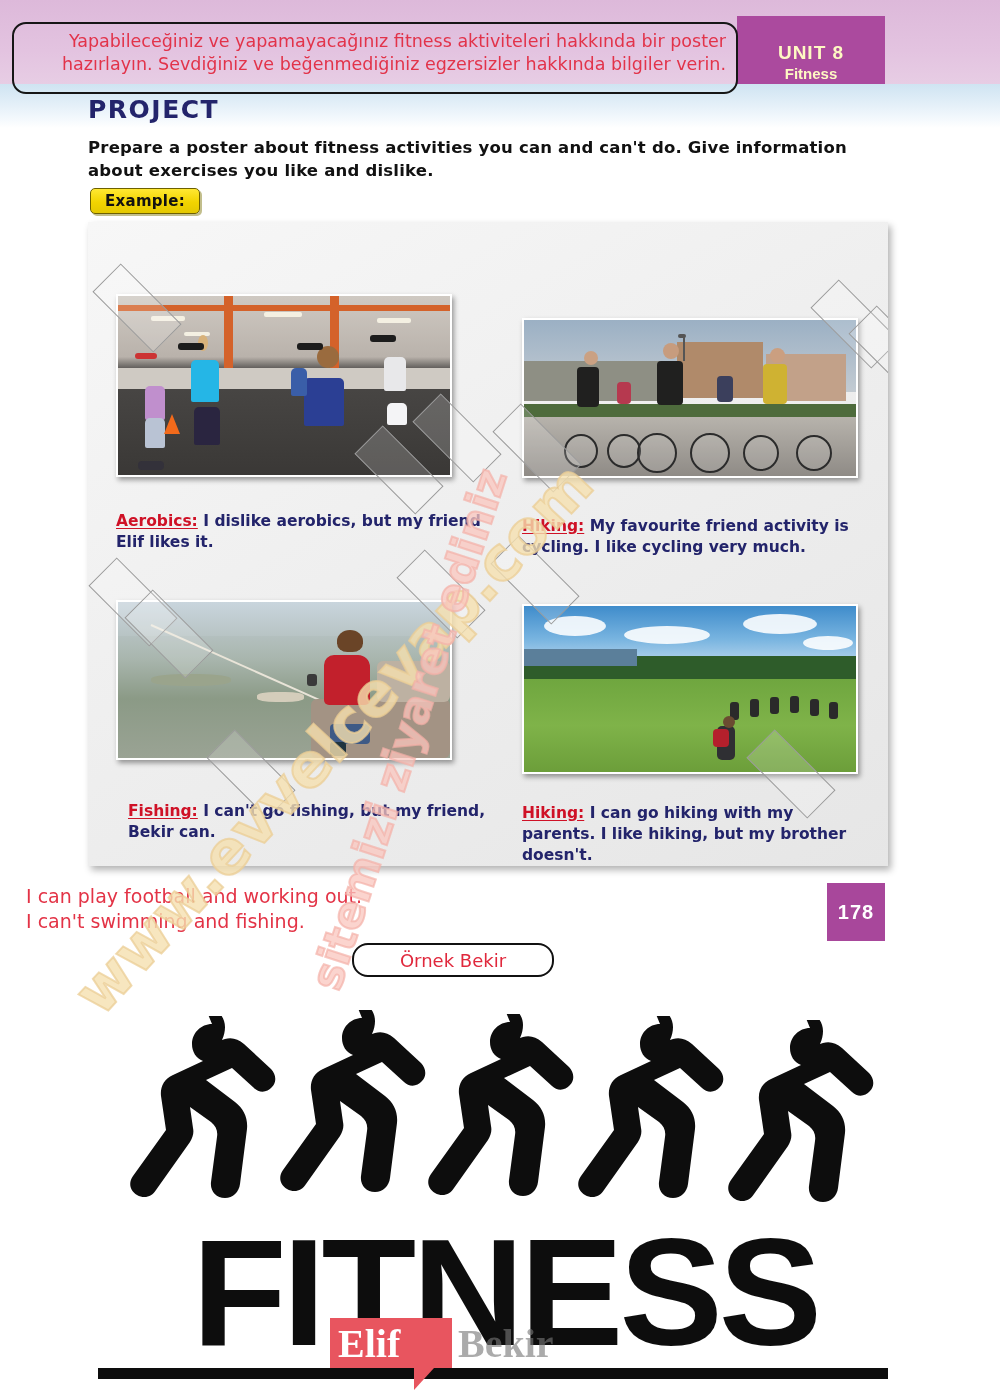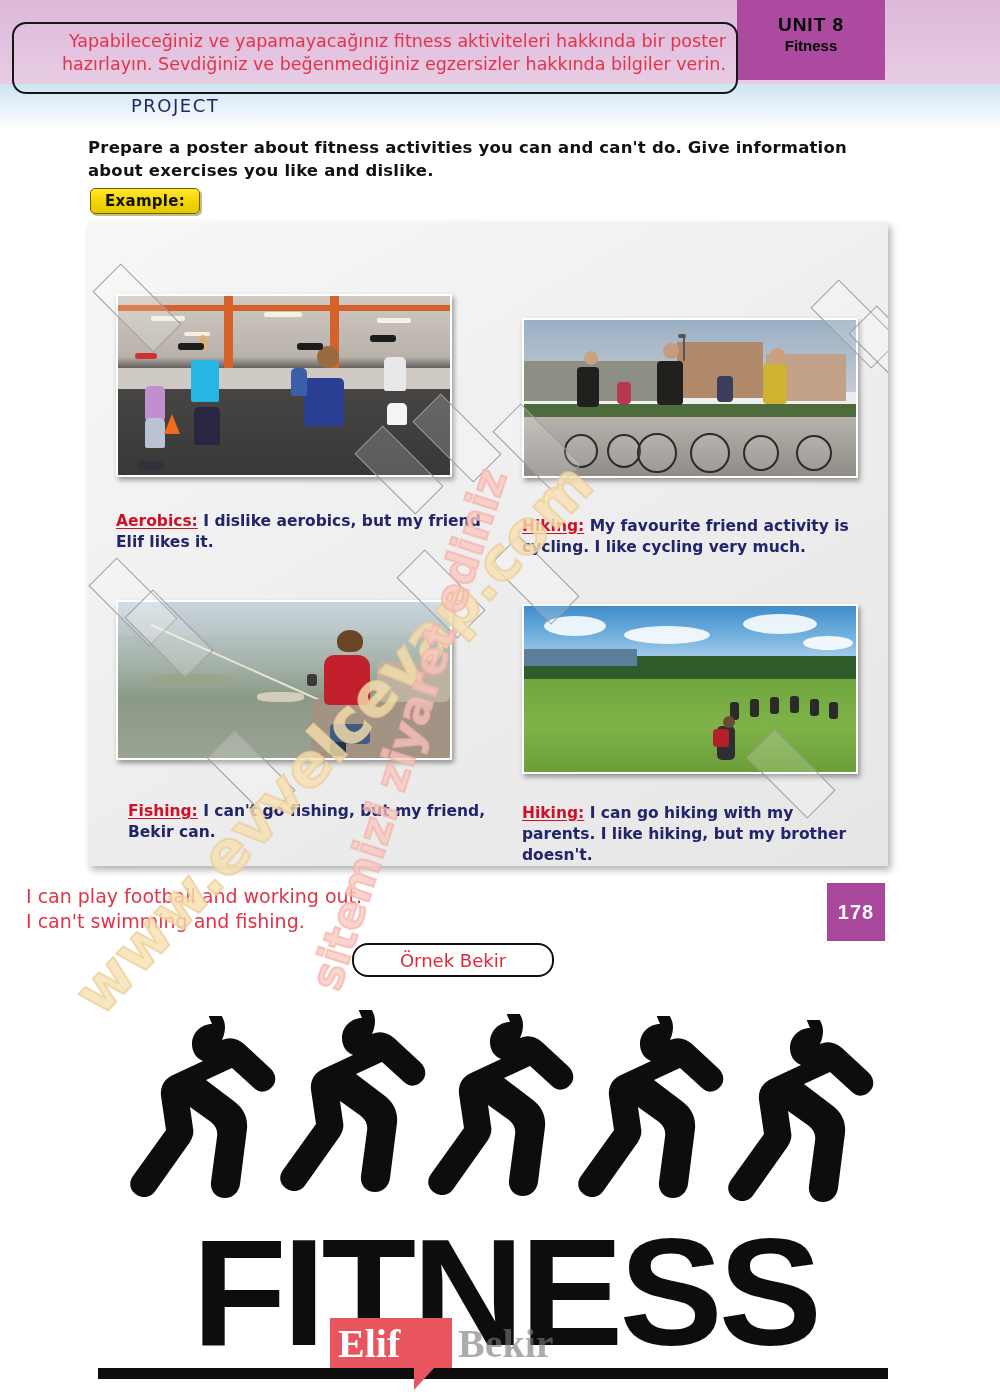--- a/index.html
+++ b/index.html
@@ -21,26 +21,26 @@
     background: #e0bedd;
   }
   .header-band-inner {
     position: absolute;
     left: 0; top: 0;
     width: 1000px; height: 84px;
     background: linear-gradient(to bottom, #ddb9da 0%, #e3c3e0 60%, #e7cde4 100%);
   }
   .unit-badge {
     position: absolute;
-    left: 737px; top: 0;
+    left: 737px; top: 16px;
     width: 148px; height: 80px;
     background: #ab4a9e;
-    color: #000000;
+    color: #fef9c3;
     text-align: center;
-    padding-top: 14px;
+    padding-top: 26px;
   }
   .unit-badge .unit-title {
     font-size: 19px;
     font-weight: bold;
     letter-spacing: 1px;
     line-height: 22px;
   }
   .unit-badge .unit-sub {
     font-size: 15px;
     font-weight: bold;
@@ -70,26 +70,25 @@
     line-height: 22.5px;
     font-family: "DejaVu Sans", sans-serif;
     white-space: pre-line;
     text-align: right;
   }
 
   
   .project-heading {
     position: absolute;
     left: 88px; top: 95px;
-    font-size: 18px;
-    font-weight: normal;
+    font-size: 25px;
+    font-weight: bold;
     letter-spacing: 1.5px;
     color: #23246b;
     font-family: "DejaVu Sans", sans-serif;
-    margin-left: 43px;
   }
 
   
   .instruction {
     position: absolute;
     left: 88px; top: 136px;
     width: 790px;
     font-size: 16.5px;
     font-weight: bold;
     line-height: 23px;

